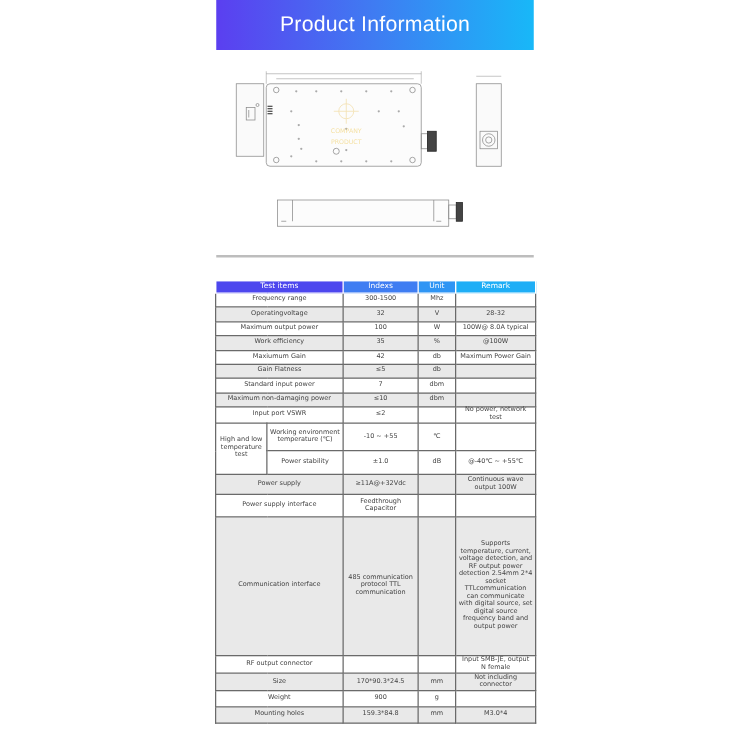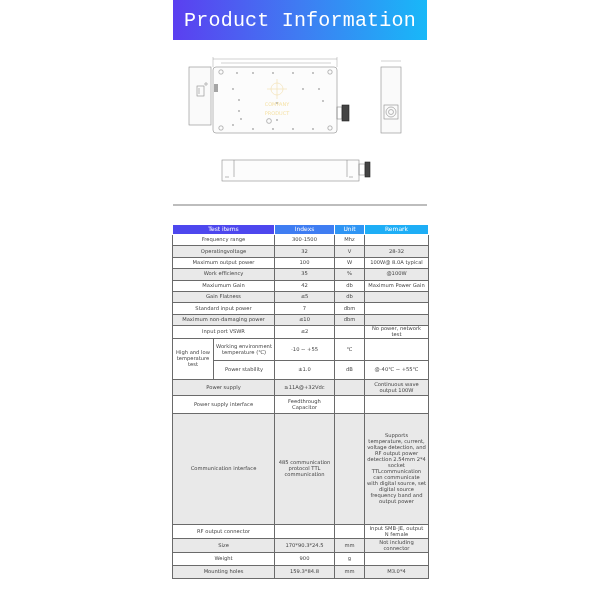--- a/index.html
+++ b/index.html
@@ -4,21 +4,21 @@
 <style>
   * { box-sizing: border-box; margin: 0; padding: 0; }
   html, body { width: 600px; height: 600px; background: #ffffff; overflow: hidden; }
   body { font-family: "DejaVu Sans", sans-serif; position: relative; }
 
   .header {
     position: absolute; left: 173px; top: 0; width: 254px; height: 40px;
     background: linear-gradient(90deg, #5b3ff0 0%, #3f7cf2 50%, #18b8f8 100%);
     display: flex; align-items: center; justify-content: center;
   }
-  .header-title { color: #ffffff; font-size: 20px; font-family: Liberation Mono, monospace; letter-spacing: 0.2px; }
+  .header-title { color: #ffffff; font-size: 17px; font-family: Liberation Sans, sans-serif; letter-spacing: 0.2px; }
 
   .drawing { position: absolute; left: 173px; top: 45px; width: 254px; height: 150px; }
   .divider { position: absolute; left: 173px; top: 204px; width: 254px; height: 2px; background: #bdbdbd; }
 
   table.spec {
     position: absolute; left: 172px; top: 224px; width: 256px;
     border-collapse: collapse; table-layout: fixed;
     font-family: "DejaVu Sans", sans-serif; font-size: 5.2px; color: #444;
   }
   table.spec td, table.spec th {

